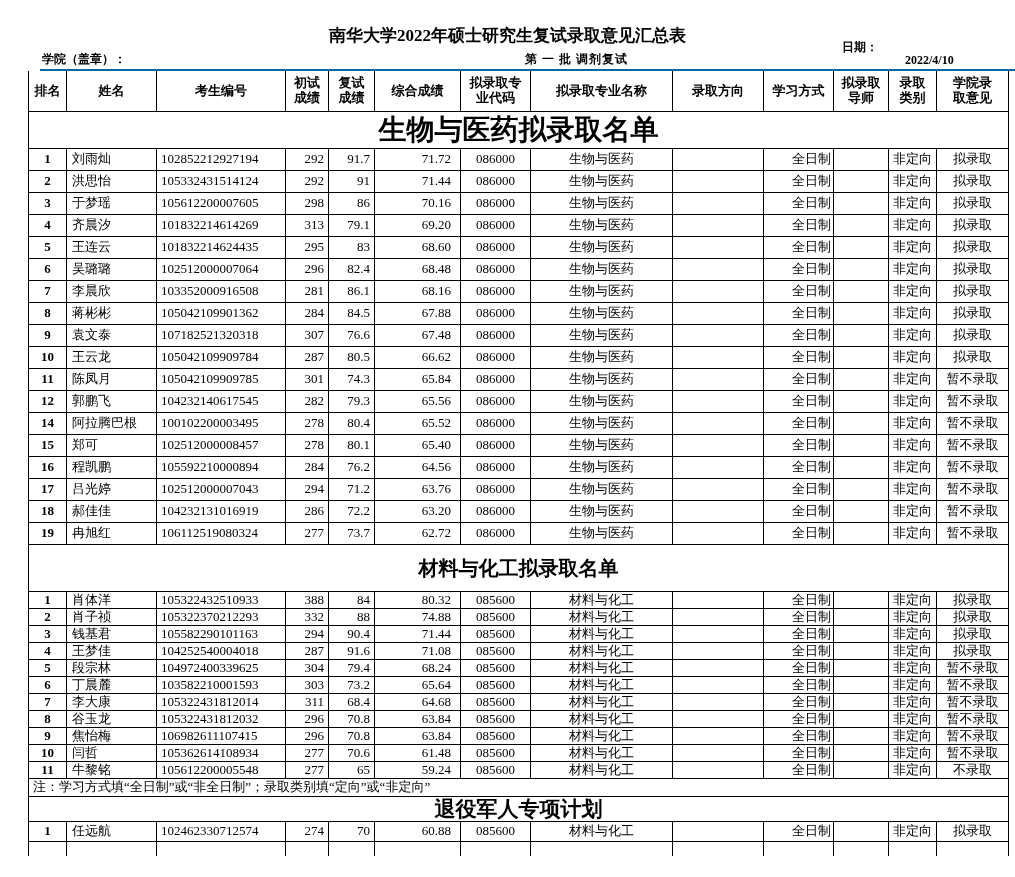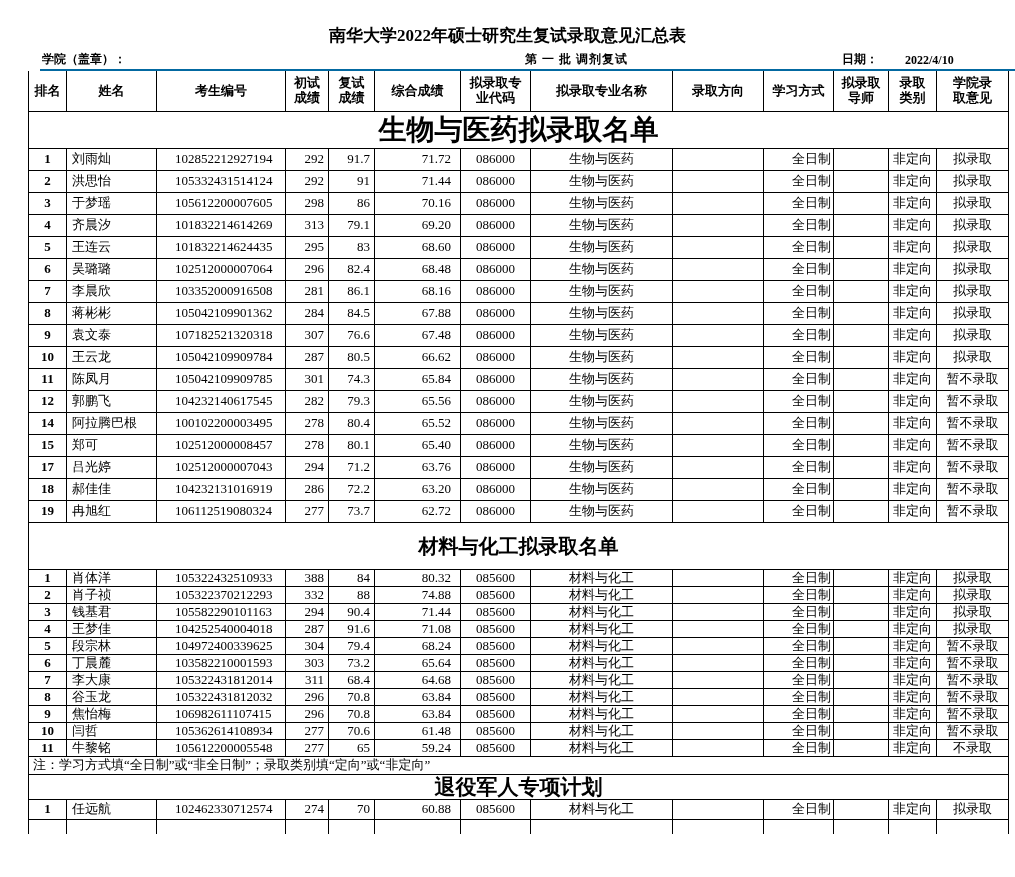--- a/index.html
+++ b/index.html
@@ -25,21 +25,21 @@
     position: relative;
     margin-left: 40px;
     width: 980px;
     height: 21px;
     border-bottom: 2px solid #0369a1;
     font-size: 12px;
     font-weight: bold;
   }
   .info-strip .school-label { position: absolute; left: 2px; bottom: 1px; }
   .info-strip .batch-label  { position: absolute; left: 485px; bottom: 1px; letter-spacing: 1px; }
-  .info-strip .date-label   { position: absolute; left: 802px; bottom: 1px; }
+  .info-strip .date-label   { position: absolute; left: 802px; bottom: 13px; }
   .info-strip .date-value   { position: absolute; left: 865px; bottom: 1px; }
 
   table.admission-table {
     border-collapse: collapse;
     table-layout: fixed;
     width: 980px;
     margin-left: 28px;
     font-size: 13px;
   }
   .admission-table th, .admission-table td {
@@ -57,21 +57,21 @@
     border-top: none;
     font-size: 13px;
   }
   tr.data-row td { white-space: nowrap; }
   tr.r1 td { height: 21px; }
   tr.r2 td { height: 16px; }
   tr.r3 td { height: 19px; }
 
   td.col-rank    { text-align: center; font-weight: bold; }
   td.col-name    { text-align: left;  padding-left: 5px; }
-  td.col-id      { text-align: left;  padding-left: 18px; }
+  td.col-id      { text-align: left;  padding-left: 4px; }
   td.col-s1      { text-align: right; padding-right: 4px; }
   td.col-s2      { text-align: right; padding-right: 4px; }
   td.col-total   { text-align: right; padding-right: 9px; padding-left: 16px; }
   td.col-code    { text-align: center; }
   td.col-major   { text-align: center; }
   td.col-dir     { text-align: center; }
   td.col-mode    { text-align: right; }
   td.col-advisor { text-align: center; }
   td.col-cat     { text-align: center; padding: 0 1px; }
   td.col-opinion { text-align: center; padding: 0 1px; }
@@ -353,20 +353,35 @@
         <td class="col-total">65.40</td>
         <td class="col-code">086000</td>
         <td class="col-major">生物与医药</td>
         <td class="col-dir"></td>
         <td class="col-mode">全日制</td>
         <td class="col-advisor"></td>
         <td class="col-cat">非定向</td>
         <td class="col-opinion">暂不录取</td>
       </tr>
       <tr class="data-row r1">
+        <td class="col-rank">16</td>
+        <td class="col-name">程凯鹏</td>
+        <td class="col-id">105592210000894</td>
+        <td class="col-s1">284</td>
+        <td class="col-s2">76.2</td>
+        <td class="col-total">64.56</td>
+        <td class="col-code">086000</td>
+        <td class="col-major">生物与医药</td>
+        <td class="col-dir"></td>
+        <td class="col-mode">全日制</td>
+        <td class="col-advisor"></td>
+        <td class="col-cat">非定向</td>
+        <td class="col-opinion">暂不录取</td>
+      </tr>
+      <tr class="data-row r1">
         <td class="col-rank">17</td>
         <td class="col-name">吕光婷</td>
         <td class="col-id">102512000007043</td>
         <td class="col-s1">294</td>
         <td class="col-s2">71.2</td>
         <td class="col-total">63.76</td>
         <td class="col-code">086000</td>
         <td class="col-major">生物与医药</td>
         <td class="col-dir"></td>
         <td class="col-mode">全日制</td>

